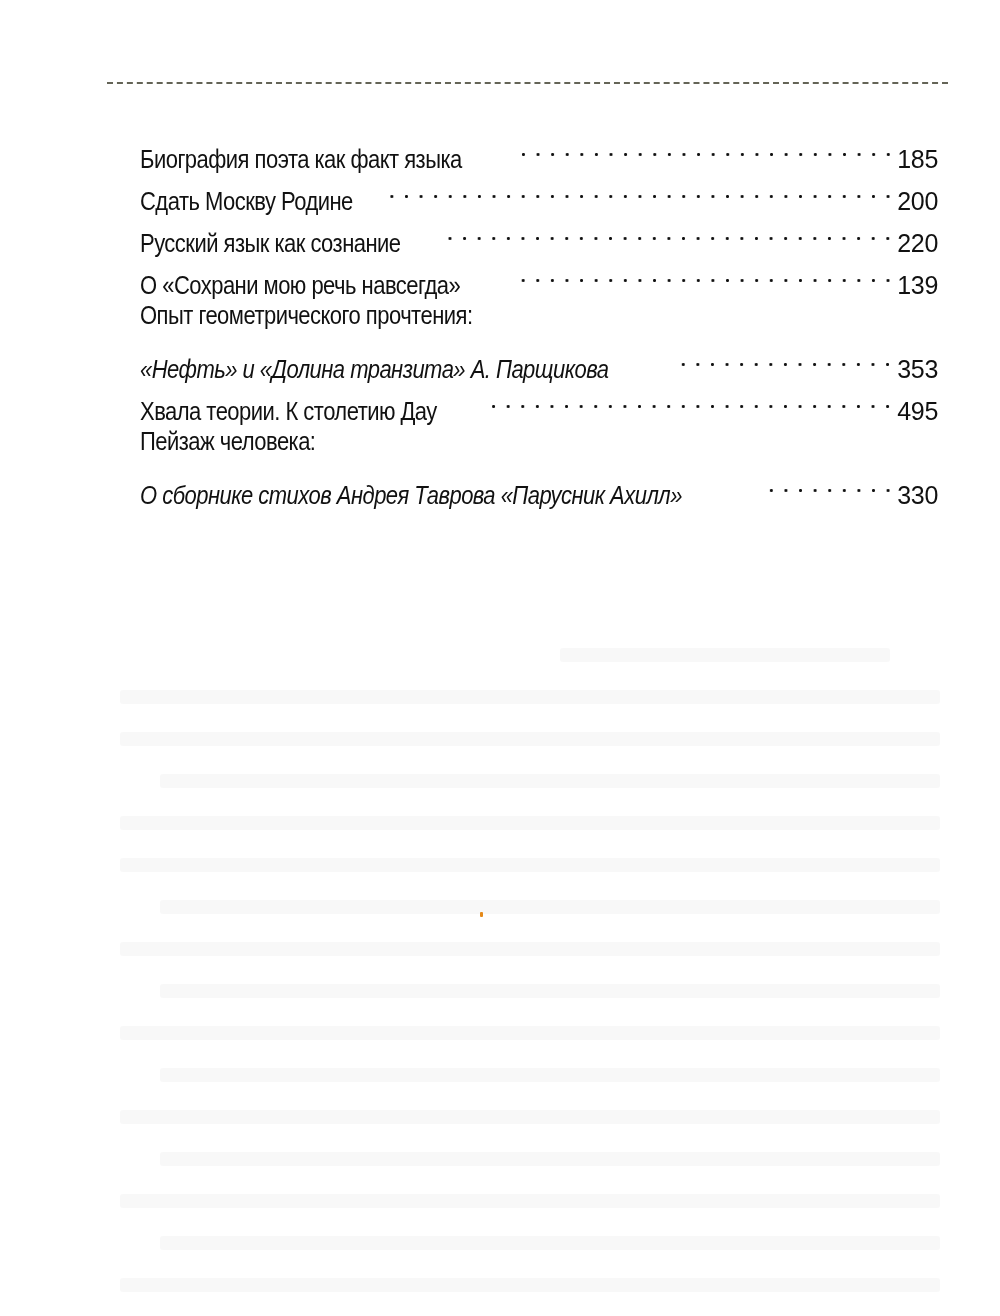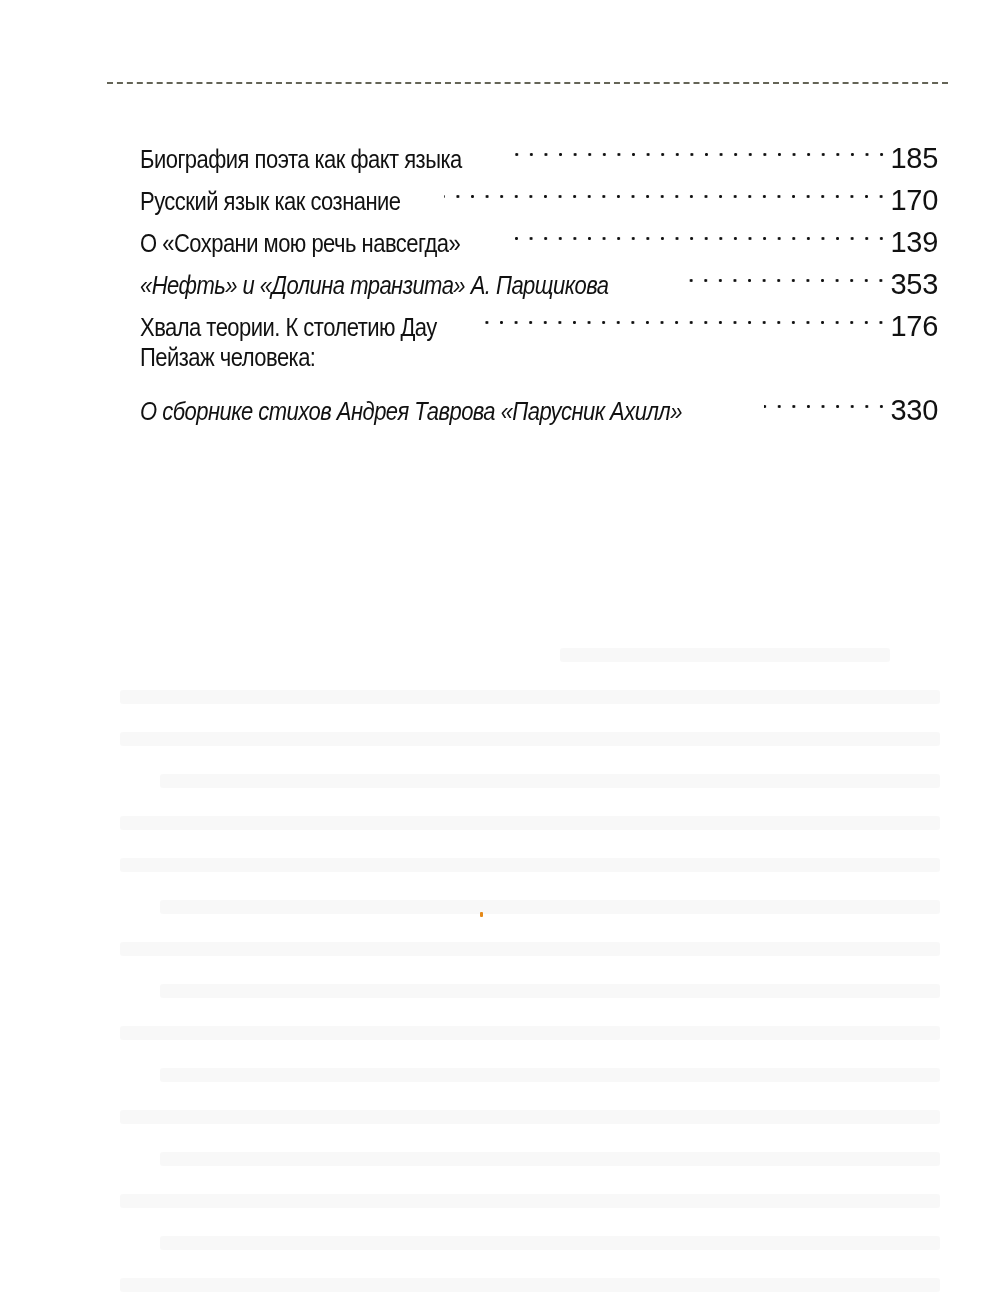--- a/index.html
+++ b/index.html
@@ -68,21 +68,21 @@
       bottom: 12px;
       height: 3px;
       background-image: radial-gradient(circle, #111 1.3px, transparent 1.6px);
       background-size: 14.6px 3px;
       background-position: right center;
       background-repeat: repeat-x;
     }
     .toc-line .page-num {
       flex: 0 0 auto;
       font-family: "Liberation Sans", "DejaVu Sans", sans-serif;
-      font-size: 29px;
+      font-size: 25px;
       letter-spacing: -0.3px;
       text-align: center;
     }
     
     .bleed {
       position: absolute;
       left: 120px;
       top: 640px;
       width: 840px;
       height: 676px;
@@ -113,45 +113,54 @@
   <div class="header-rule"></div>
 
   <div class="toc">
 
     <div class="toc-line">
       <span class="title">Биография поэта как факт языка</span>
       <span class="leader"></span>
       <span class="page-num">185</span>
     </div>
 
+    <div class="toc-line">
+      <span class="title">Сдать Москву Родине</span>
+      <span class="leader"></span>
+      <span class="page-num">200</span>
+    </div>
 
     <div class="toc-line">
       <span class="title">Русский язык как сознание</span>
       <span class="leader"></span>
-      <span class="page-num">170</span>
+      <span class="page-num">220</span>
     </div>
 
     <div class="toc-line">
       <span class="title">О «Сохрани мою речь навсегда»</span>
       <span class="leader"></span>
       <span class="page-num">139</span>
     </div>
 
 
+    <div class="toc-line no-page">
+      <span class="title">Опыт геометрического прочтения:</span>
+
+    </div>
 
     <div class="toc-line">
       <span class="title italic">«Нефть» и «Долина транзита» А. Парщикова</span>
       <span class="leader"></span>
       <span class="page-num">353</span>
     </div>
 
     <div class="toc-line">
       <span class="title">Хвала теории. К столетию Дау</span>
       <span class="leader"></span>
-      <span class="page-num">176</span>
+      <span class="page-num">495</span>
     </div>
 
     <div class="toc-line no-page">
       <span class="title">Пейзаж человека:</span>
 
     </div>
 
 
 
     <div class="toc-line">

